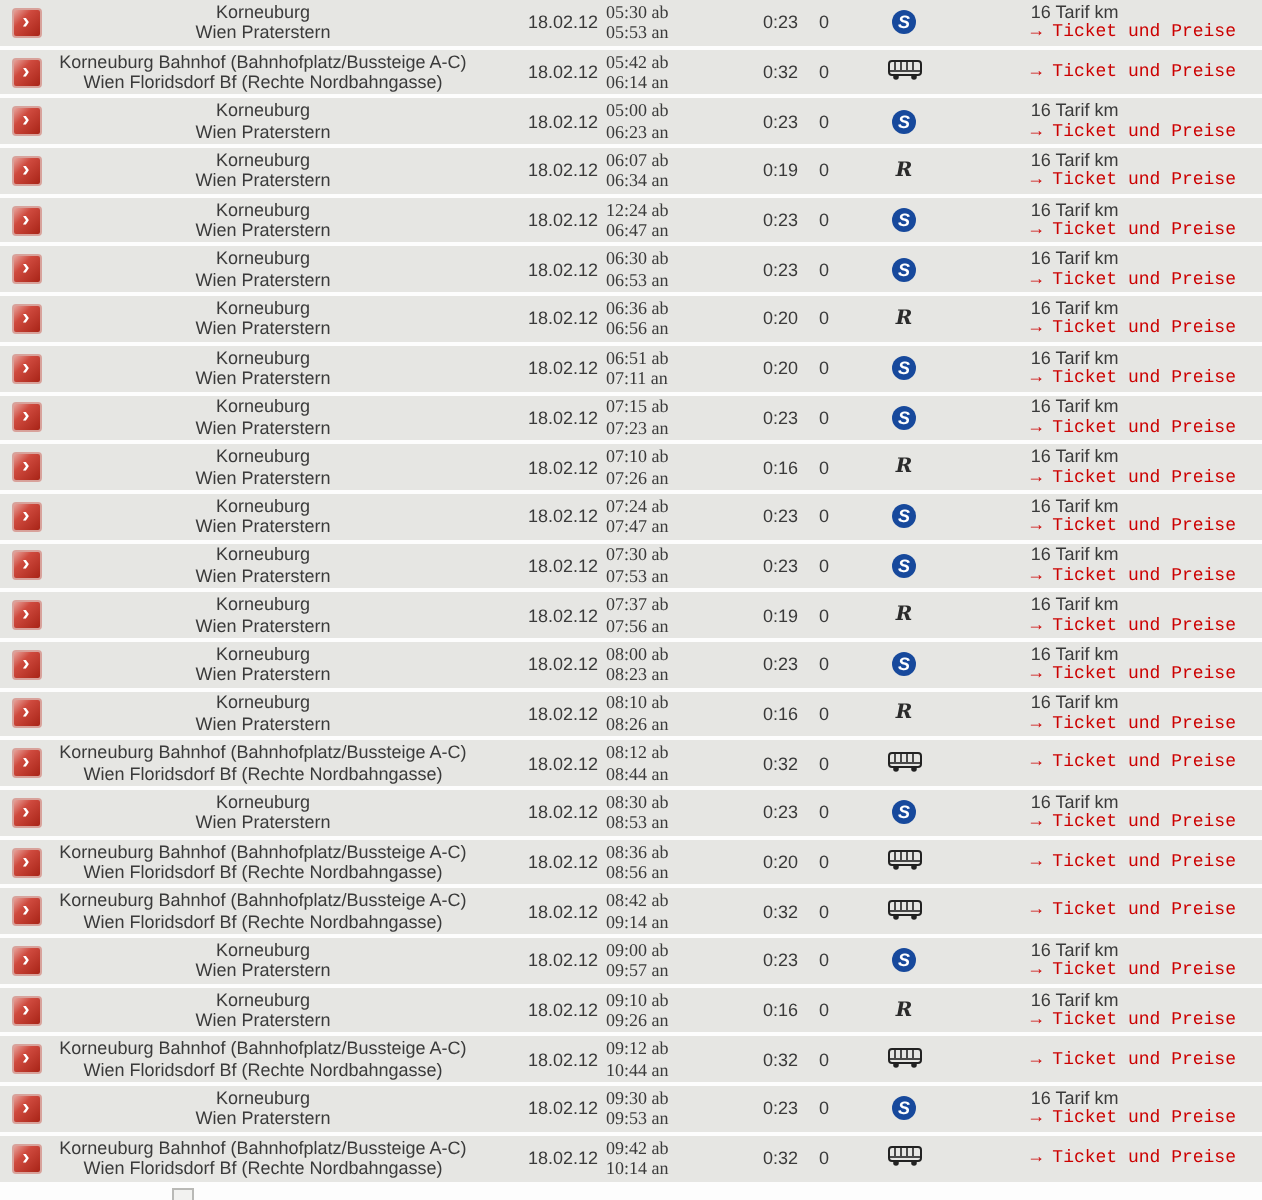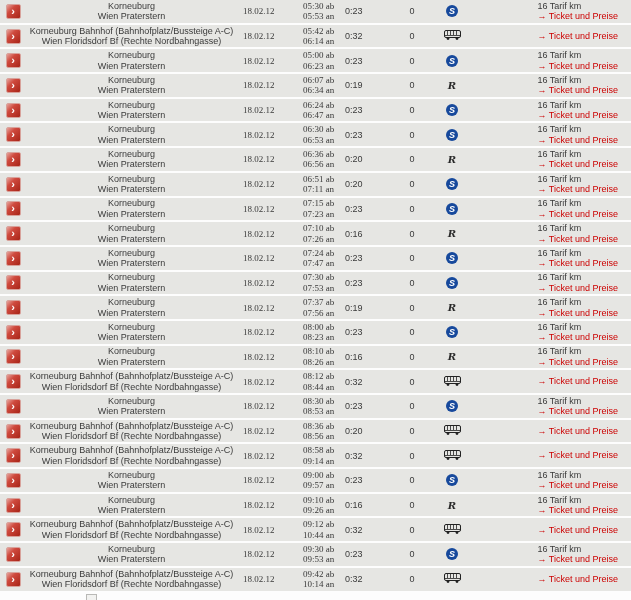--- a/index.html
+++ b/index.html
@@ -13,29 +13,29 @@
        height:22.7px;margin-bottom:2px;
        background:var(--row-bg,#e6e6e3);}
   .cell{overflow:hidden;white-space:nowrap;}
   .btn-cell{display:flex;justify-content:center;align-items:center;}
   .detail-btn{width:15px;height:15px;border-radius:2px;cursor:pointer;
        background:linear-gradient(135deg,#e6a39b 0%,#cf4a3e 35%,#a82417 100%);
        border:1px solid #d8a29b;box-sizing:border-box;
        display:flex;justify-content:center;align-items:center;text-decoration:none;}
   .chev{color:#fff;font-weight:bold;font-size:11px;line-height:10px;margin-top:-1px;}
   .stations{line-height:10.5px;text-align:center;}
-  .date{text-align:left;padding-left:6px;font-family:Liberation Serif, serif;}
+  .date{text-align:right;padding-left:6px;}
   .times{line-height:10.5px;padding-left:4px;font-family:Liberation Serif, serif;}
-  .duration{text-align:left;}
+  .duration{text-align:right;}
   .changes{text-align:center;}
   .transport{display:flex;justify-content:center;align-items:center;}
   .price{display:flex;justify-content:flex-end;padding-right:13px;box-sizing:border-box;}
   .price-inner{display:flex;flex-direction:column;align-items:flex-start;line-height:10.5px;}
   .tarif{color:var(--text,#3a3a3a);}
-  .ticket-link{color:var(--link-red,#cc0000);text-decoration:none;cursor:pointer;}
+  .ticket-link{color:var(--link-red,#cc0000);text-decoration:none;cursor:pointer;font-family:Liberation Mono, monospace;}
   .ticket-link .arrow{font-size:9px;color:var(--link-red,#cc0000);}
   .sbahn-icon{width:12px;height:12px;border-radius:50%;
        background:var(--sbahn-blue,#17499c);color:#fff;font-weight:bold;
        font-size:9px;line-height:12px;text-align:center;display:inline-block;
        font-style:italic;}
   .r-icon{font-family:"DejaVu Serif","Liberation Serif",serif;
        font-style:italic;font-weight:bold;font-size:10px;color:#2a2a2a;}
   .bus-icon{display:inline-block;}
   #partial-el{position:absolute;left:86px;top:594px;width:11px;height:6px;
        background:#f2f2f0;border:1px solid #b9b9b6;border-bottom:none;box-sizing:border-box;}
@@ -168,21 +168,21 @@
       <a class="detail-btn">
           <span class="chev">›</span>
         </a>
     </div>
     <div class="cell stations">
       <div>Korneuburg</div>
       <div>Wien Praterstern</div>
     </div>
     <div class="cell date">18.02.12</div>
     <div class="cell times">
-      <div>06:24 ab</div>
+      <div>12:24 ab</div>
       <div>06:47 an</div>
     </div>
     <div class="cell duration">0:23</div>
     <div class="cell changes">0</div>
     <div class="cell transport">
         <span class="sbahn-icon">S</span>
       </div>
     <div class="cell price">
       <div class="price-inner">
         <div class="tarif">16 Tarif km</div>
@@ -568,21 +568,21 @@
       <a class="detail-btn">
           <span class="chev">›</span>
         </a>
     </div>
     <div class="cell stations">
       <div>Korneuburg Bahnhof (Bahnhofplatz/Bussteige A-C)</div>
       <div>Wien Floridsdorf Bf (Rechte Nordbahngasse)</div>
     </div>
     <div class="cell date">18.02.12</div>
     <div class="cell times">
-      <div>08:58 ab</div>
+      <div>08:42 ab</div>
       <div>09:14 an</div>
     </div>
     <div class="cell duration">0:32</div>
     <div class="cell changes">0</div>
     <div class="cell transport">
         <span class="bus-icon">
     <svg width="17" height="10" viewBox="0 0 17 10">
       <rect x="0.5" y="0.5" width="16" height="7" rx="1.5" fill="none" stroke="#222" stroke-width="1"></rect>
       <line x1="3.5" y1="1" x2="3.5" y2="5" stroke="#222" stroke-width="0.8"></line>
       <line x1="6.5" y1="1" x2="6.5" y2="5" stroke="#222" stroke-width="0.8"></line>

